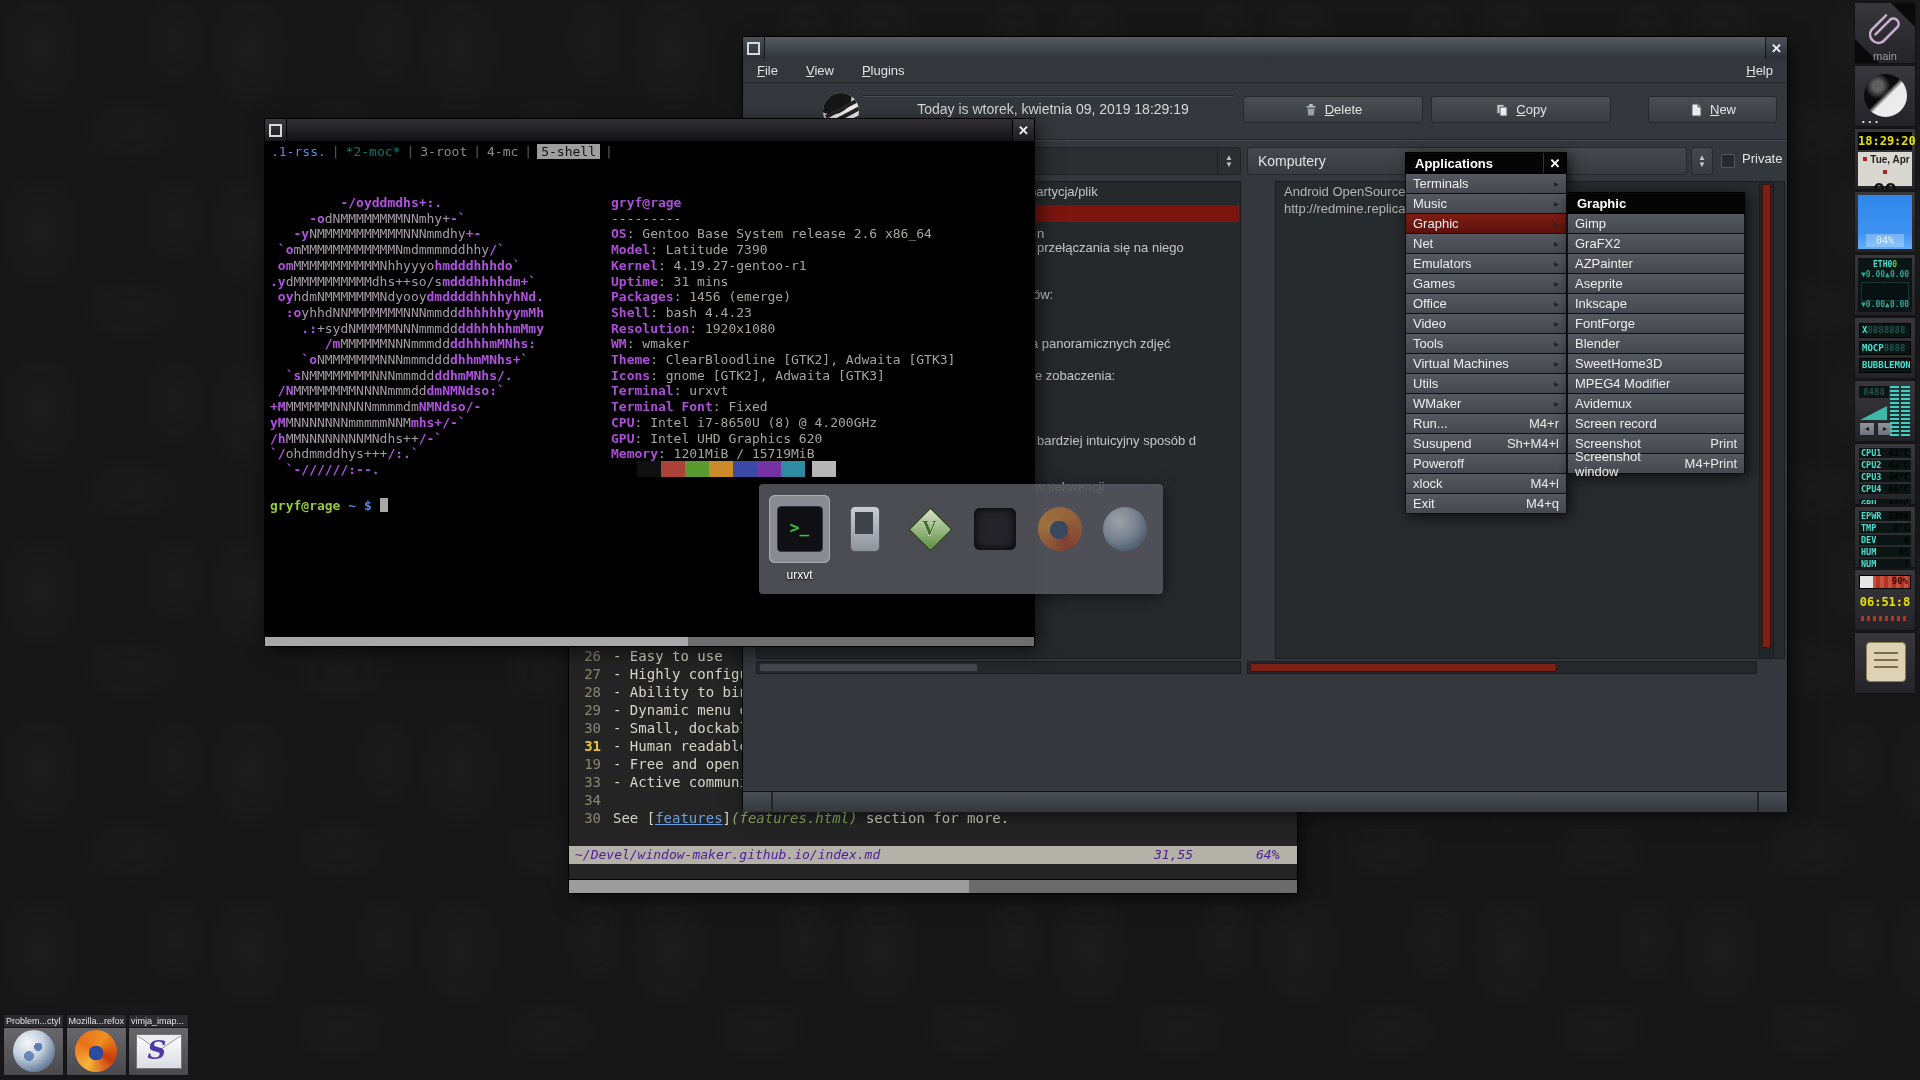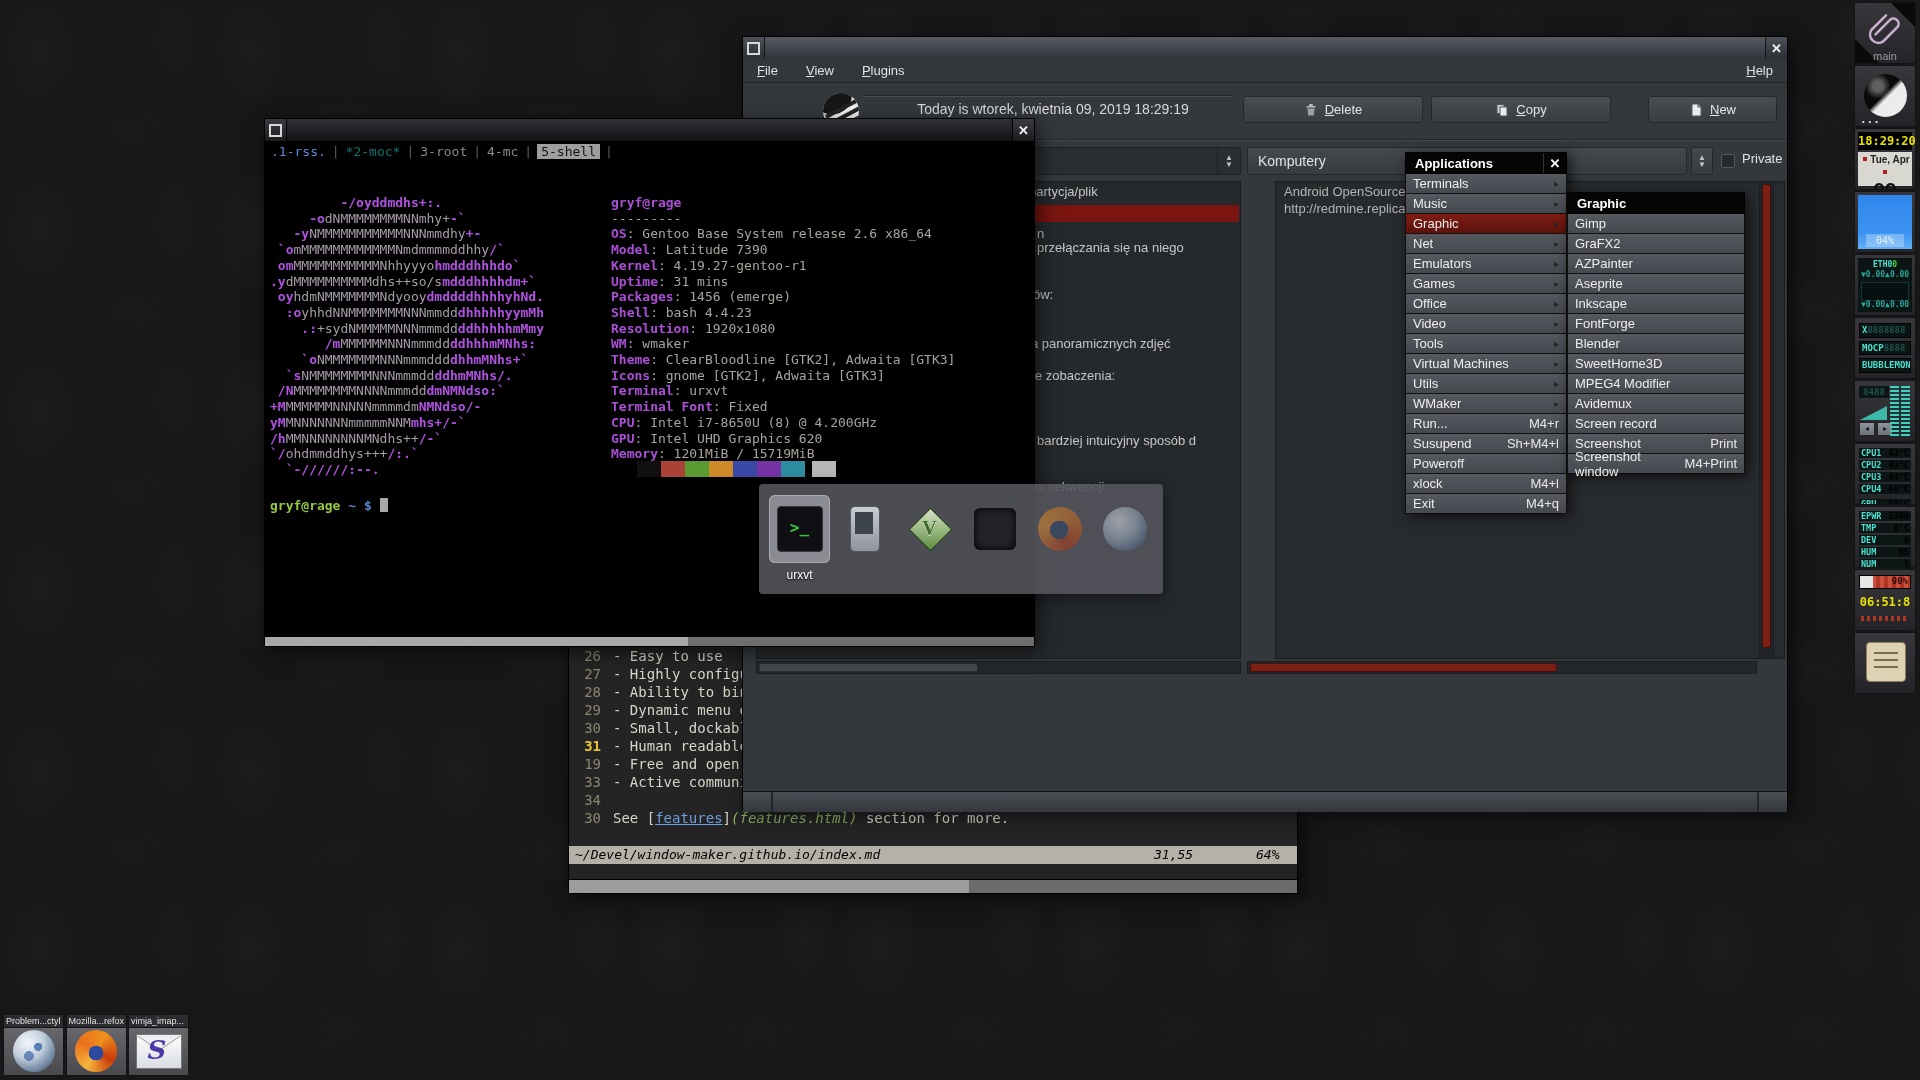--- a/index.html
+++ b/index.html
@@ -128,21 +128,21 @@
   
   #editor{left:568px;top:600px;width:730px;height:294px;z-index:1;background:#242424;}
   .ed-lines{position:absolute;top:46px;left:0;right:0;font:14px/18px "DejaVu Sans Mono",monospace;}
   .ed-row{height:18px;white-space:pre;}
   .ed-num{display:inline-block;width:32px;text-align:right;margin-right:12px;color:#8b8570;}
   .ed-num.cur{color:#e8c430;font-weight:bold;}
   .ed-tx{color:#d6d6c8;}
   .ed-link{color:#6d9fe0;text-decoration:underline;}
   .ed-it{color:#8fae62;font-style:italic;}
   .ed-sq{text-decoration:underline wavy #c23c28;text-underline-offset:3px;}
-  .ed-status{position:absolute;left:0;right:0;top:245px;height:18px;background:#b4b1a8;color:#000000;font:italic 13px/18px "DejaVu Sans Mono",monospace;padding:0 6px;box-sizing:border-box;}
+  .ed-status{position:absolute;left:0;right:0;top:245px;height:18px;background:#b4b1a8;color:#4c1d95;font:italic 13px/18px "DejaVu Sans Mono",monospace;padding:0 6px;box-sizing:border-box;}
   .ed-pos{position:absolute;left:585px;top:0;}
   .ed-pct{position:absolute;left:687px;top:0;}
   .ed-resize{position:absolute;left:0;right:0;bottom:0;height:13px;border-top:1px solid #000;background:linear-gradient(90deg,#9c9c9c 0 55%,#6b6b6b 55% 100%);}
 
   
   .dtile{position:absolute;left:1854px;width:62px;height:62px;background:linear-gradient(#37373c,#242428);border:1px solid #131315;box-sizing:border-box;z-index:4;overflow:hidden;text-decoration:underline;}
   #dt-clip{top:2px}#dt-ball{top:65px}#dt-clock{top:128px}#dt-blue{top:191px}#dt-net{top:254px}
   #dt-lcds{top:317px}#dt-mixer{top:380px}#dt-temps{top:443px}#dt-power{top:506px}#dt-bat{top:569px}#dt-doc{top:632px}
   .tri-tr{position:absolute;right:0;top:0;border-style:solid;border-width:0 24px 24px 0;border-color:transparent #0a0a0a transparent transparent;}
   .tri-bl{position:absolute;left:0;bottom:0;border-style:solid;border-width:24px 0 0 24px;border-color:transparent transparent transparent #0a0a0a;}

